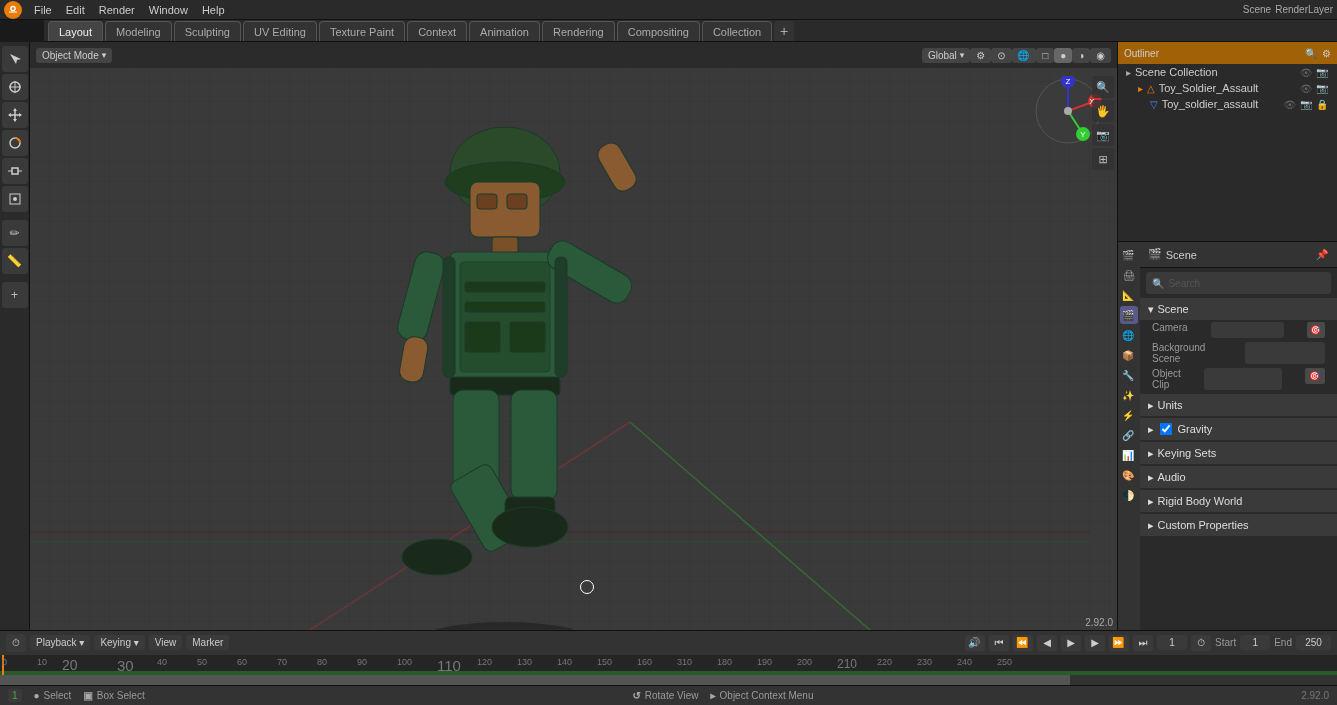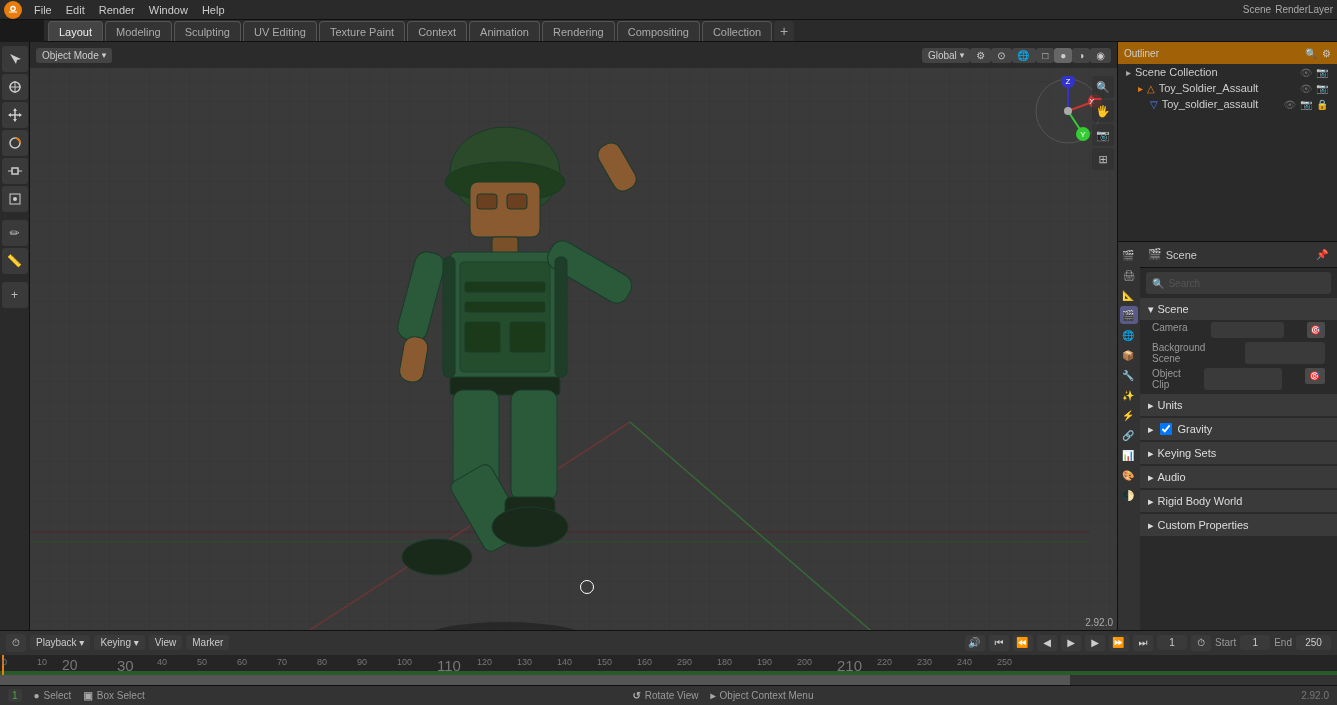--- a/index.html
+++ b/index.html
@@ -805,25 +805,25 @@
       <span style="position:absolute;left:277px;font-size:9px;color:#777;">70</span>
       <span style="position:absolute;left:317px;font-size:9px;color:#777;">80</span>
       <span style="position:absolute;left:357px;font-size:9px;color:#777;">90</span>
       <span style="position:absolute;left:397px;font-size:9px;color:#777;">100</span>
       <span style="position:absolute;left:437px;font-size:15px;color:#777;">110</span>
       <span style="position:absolute;left:477px;font-size:9px;color:#777;">120</span>
       <span style="position:absolute;left:517px;font-size:9px;color:#777;">130</span>
       <span style="position:absolute;left:557px;font-size:9px;color:#777;">140</span>
       <span style="position:absolute;left:597px;font-size:9px;color:#777;">150</span>
       <span style="position:absolute;left:637px;font-size:9px;color:#777;">160</span>
-      <span style="position:absolute;left:677px;font-size:9px;color:#777;">290</span>
+      <span style="position:absolute;left:677px;font-size:9px;color:#777;">310</span>
       <span style="position:absolute;left:717px;font-size:9px;color:#777;">180</span>
       <span style="position:absolute;left:757px;font-size:9px;color:#777;">190</span>
       <span style="position:absolute;left:797px;font-size:9px;color:#777;">200</span>
-      <span style="position:absolute;left:837px;font-size:15px;color:#777;">210</span>
+      <span style="position:absolute;left:837px;font-size:12px;color:#777;">210</span>
       <span style="position:absolute;left:877px;font-size:9px;color:#777;">220</span>
       <span style="position:absolute;left:917px;font-size:9px;color:#777;">230</span>
       <span style="position:absolute;left:957px;font-size:9px;color:#777;">240</span>
       <span style="position:absolute;left:997px;font-size:9px;color:#777;">250</span>
     </div>
   </div>
 
   <div id="h-scrollbar">
     <div id="h-scrollbar-inner"></div>
   </div>

